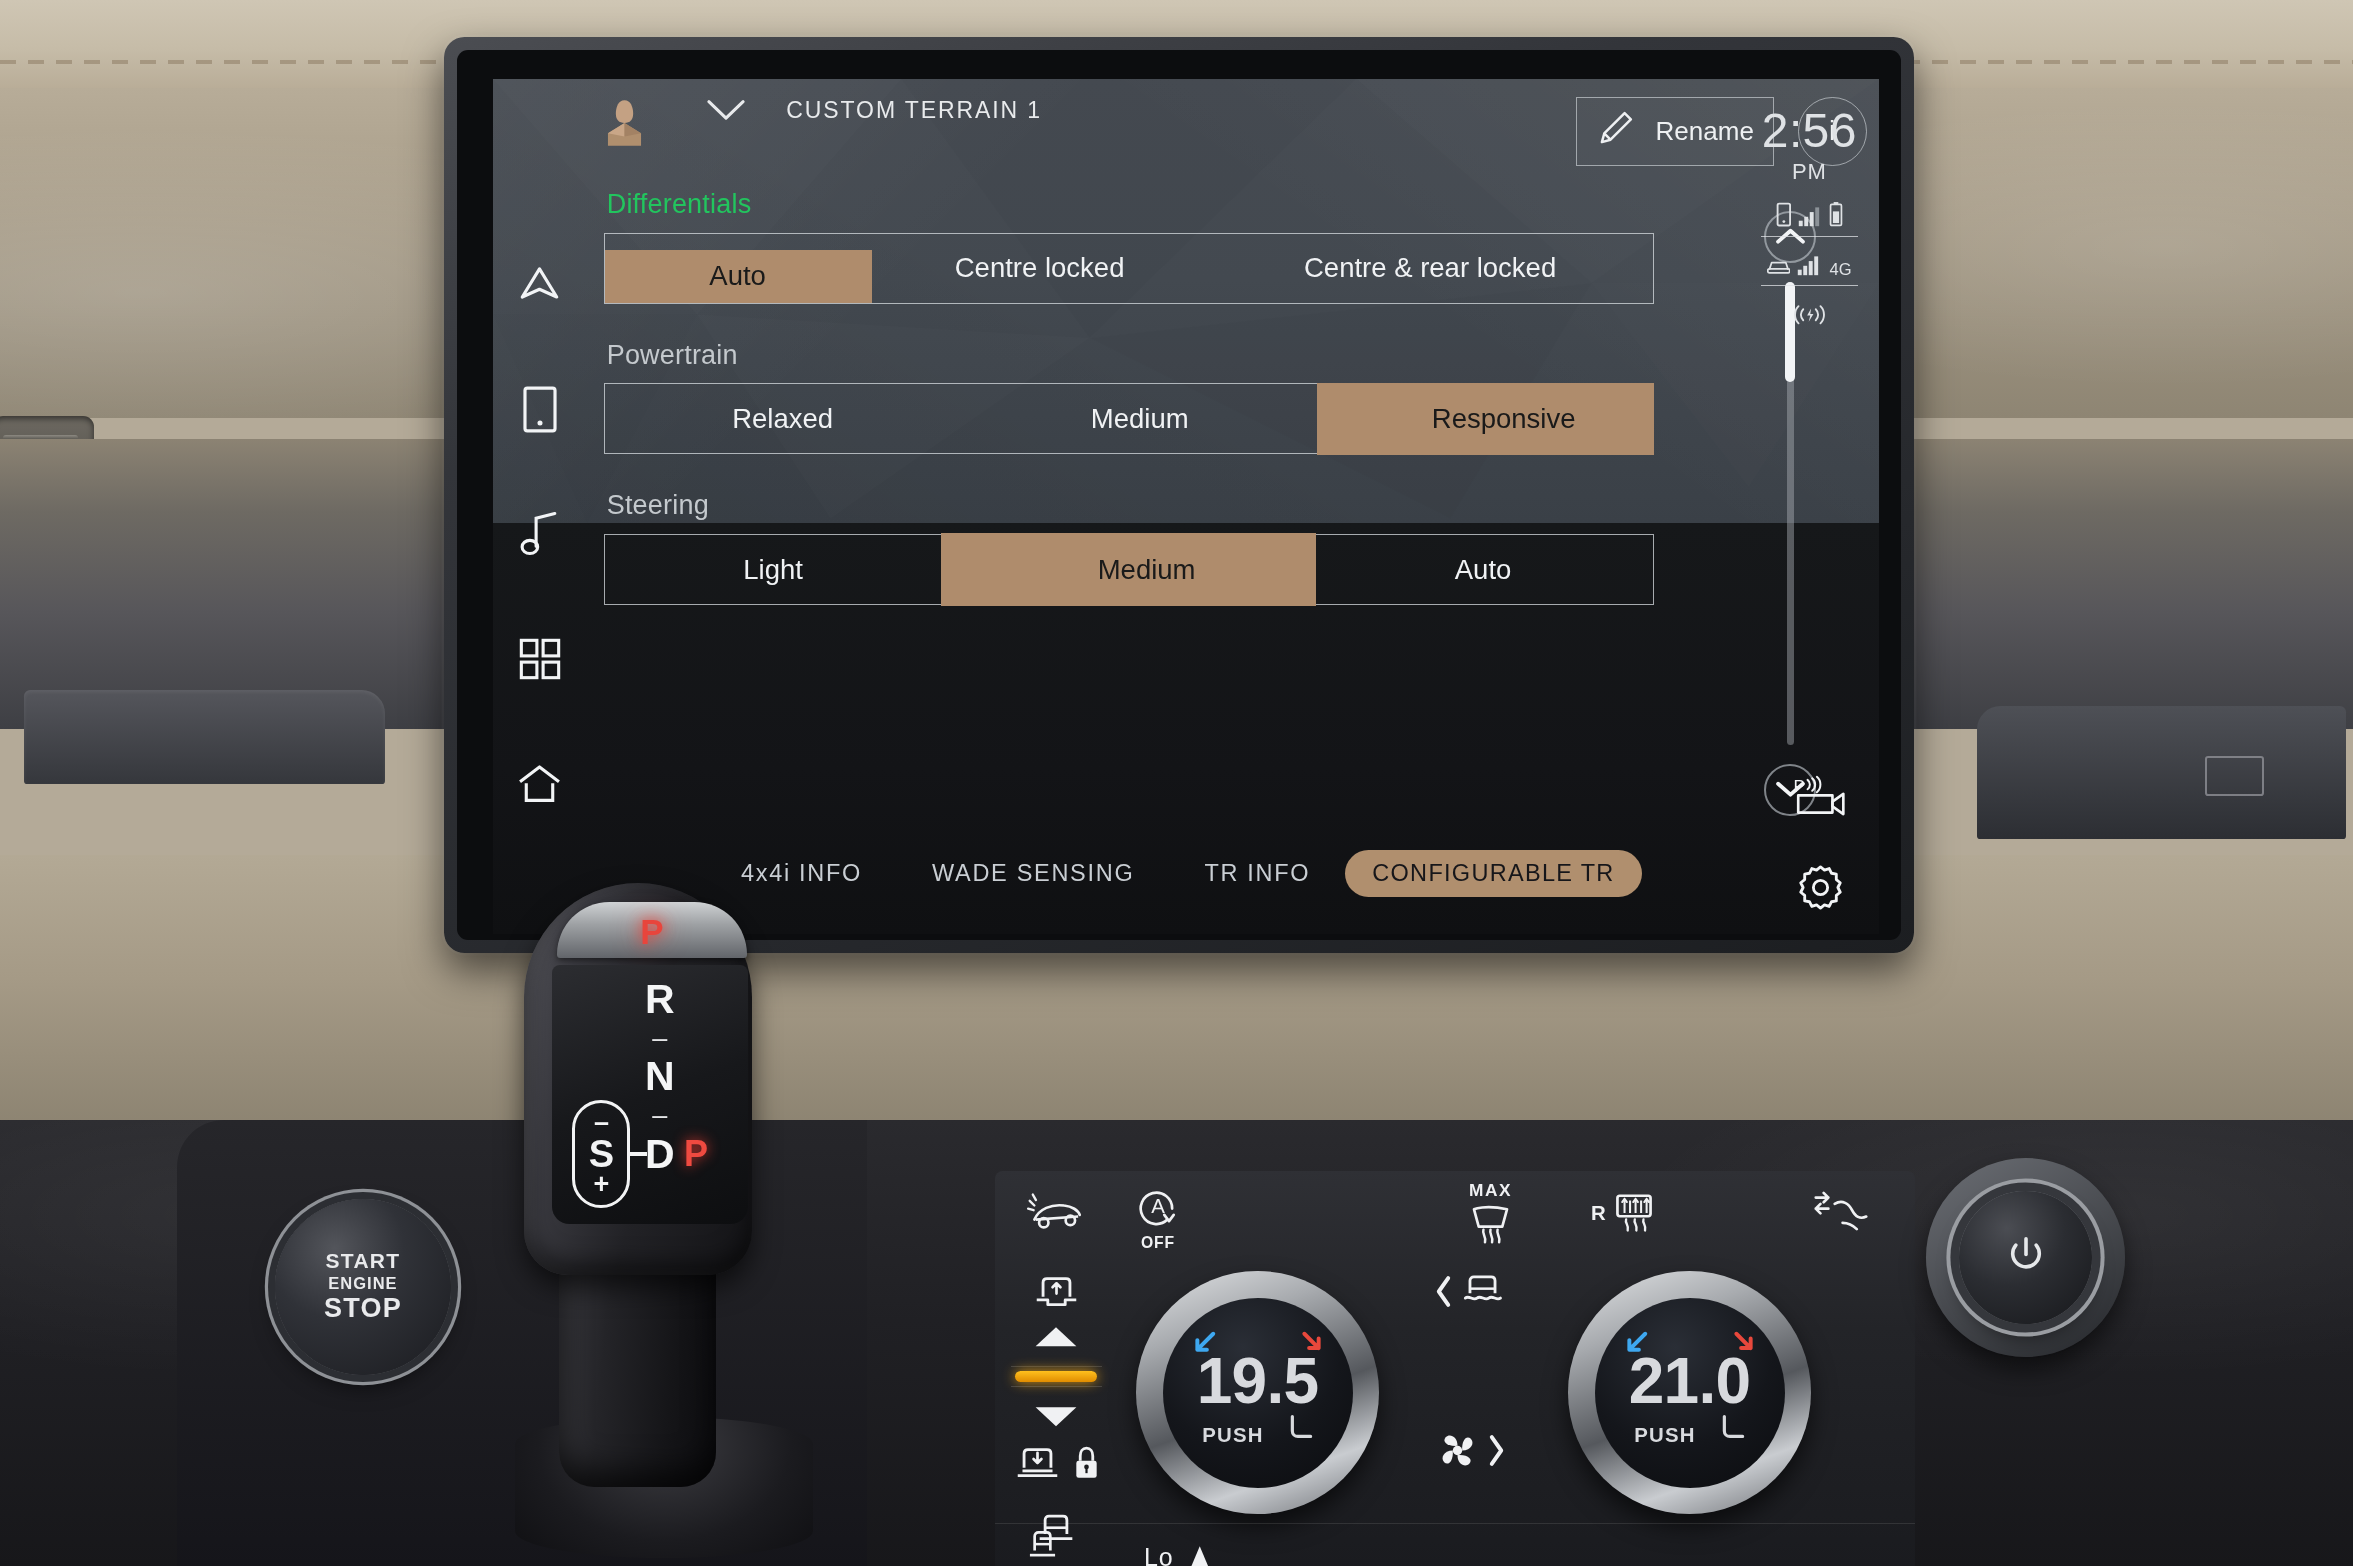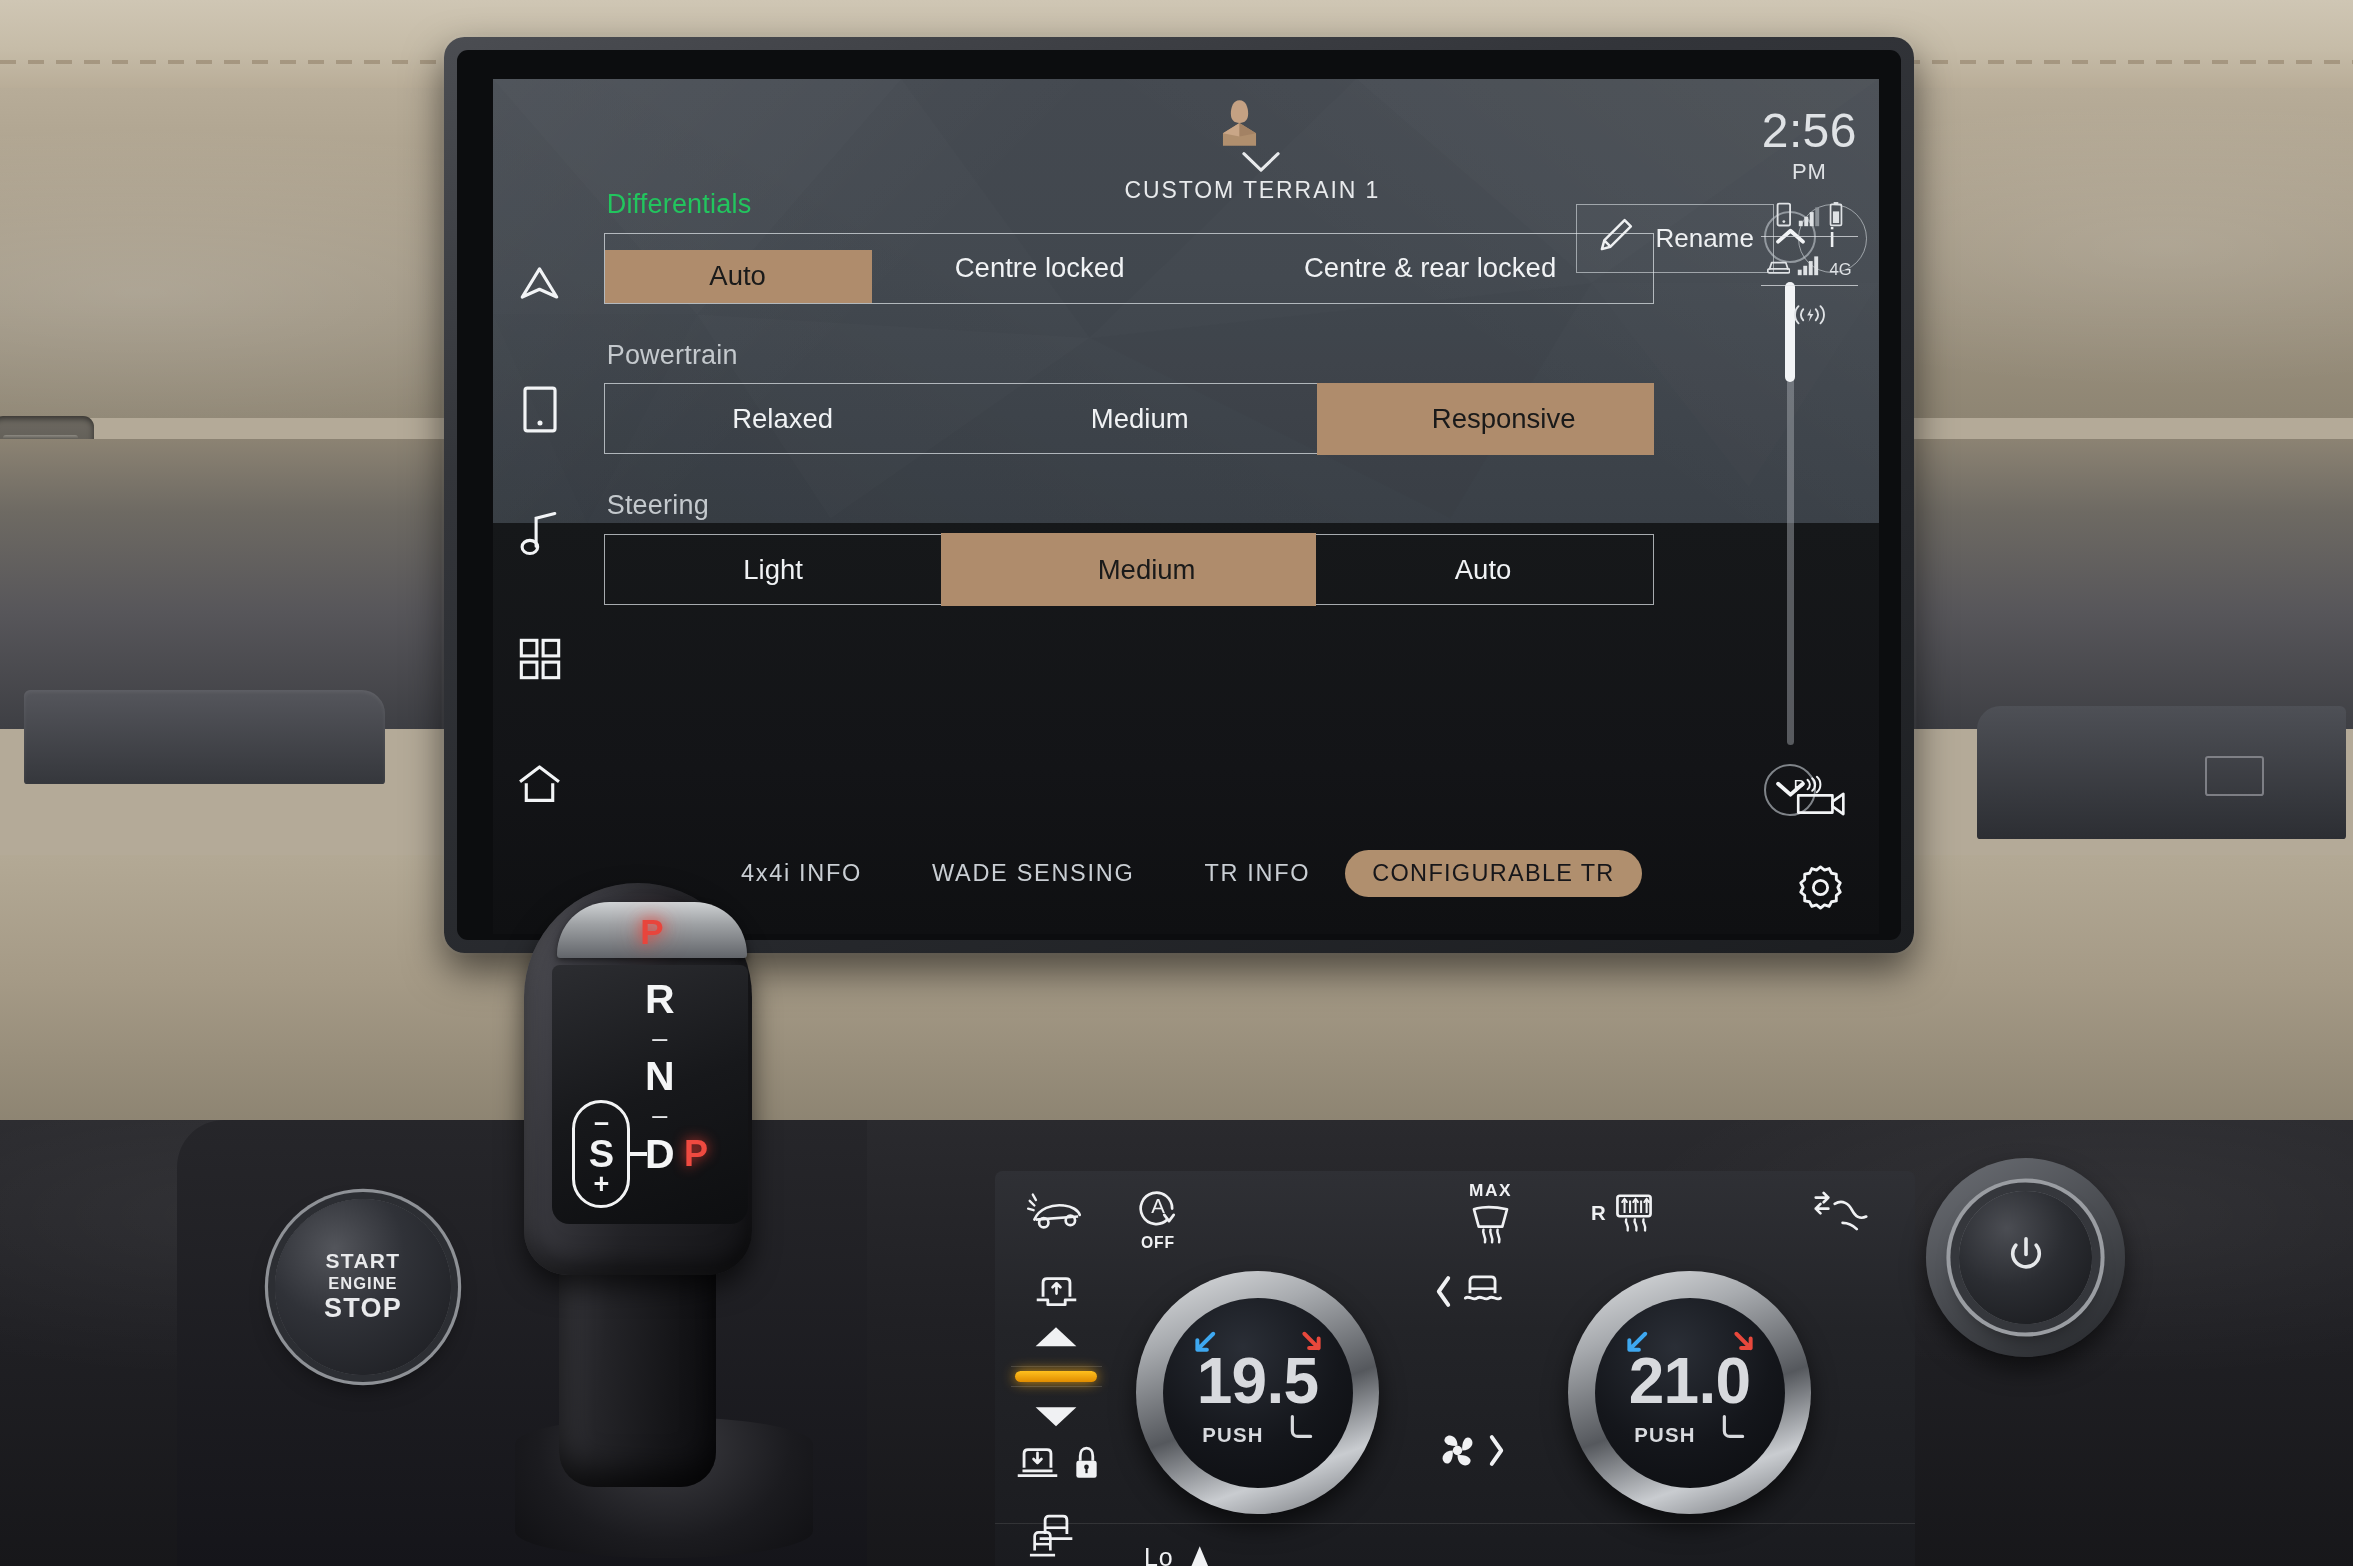--- a/index.html
+++ b/index.html
@@ -131,21 +131,21 @@
     position:absolute; left:0; top:0; width:93px; height:100%;
     display:flex; flex-direction:column; align-items:center;
     padding-top:180px; gap:75px; z-index:6;
   }
   .rail-btn{ width:50px; height:50px; display:flex; align-items:center; justify-content:center; }
   .rail-btn svg{ display:block; }
 
   
   .hdr{
     position:absolute; left:93px; top:17.3px; right:0; height:91px;
-    display:flex; align-items:center; z-index:6;flex-direction:column;
+    display:flex; align-items:flex-start; z-index:6;
   }
   .avatar{ width:49px; height:52px; margin-left:14px; }
   .chev-hdr{ margin-left:56px; }
   .profile-name{
     margin-left:39px; color:#e8eaec; font-size:23px; letter-spacing:1.9px;
     font-weight:300;
   }
   .hdr-right{ margin-left:auto; display:flex; align-items:center; gap:23.5px; padding-right:12.6px;}
   .btn-rename{
     display:flex; align-items:center; gap:22px;

